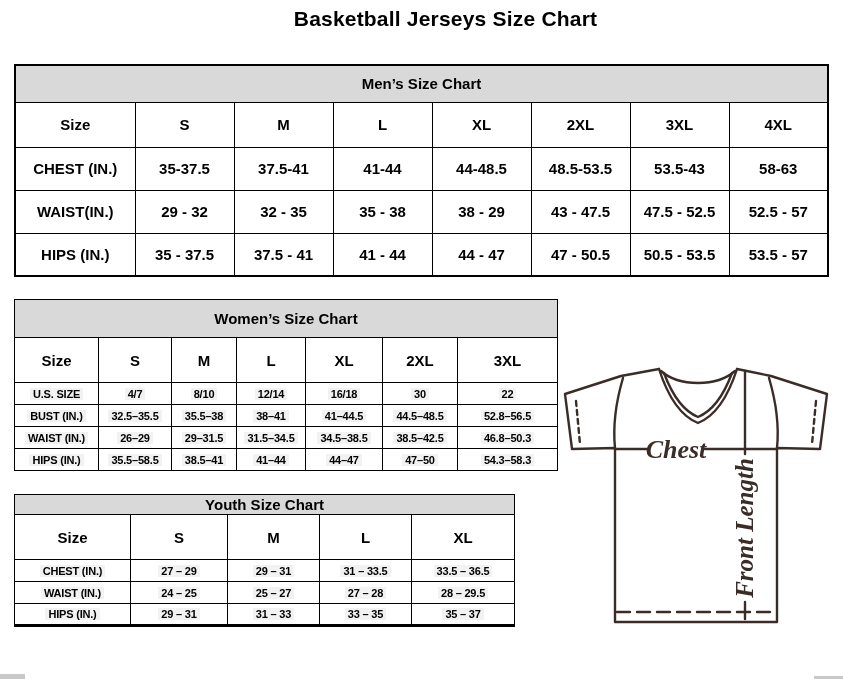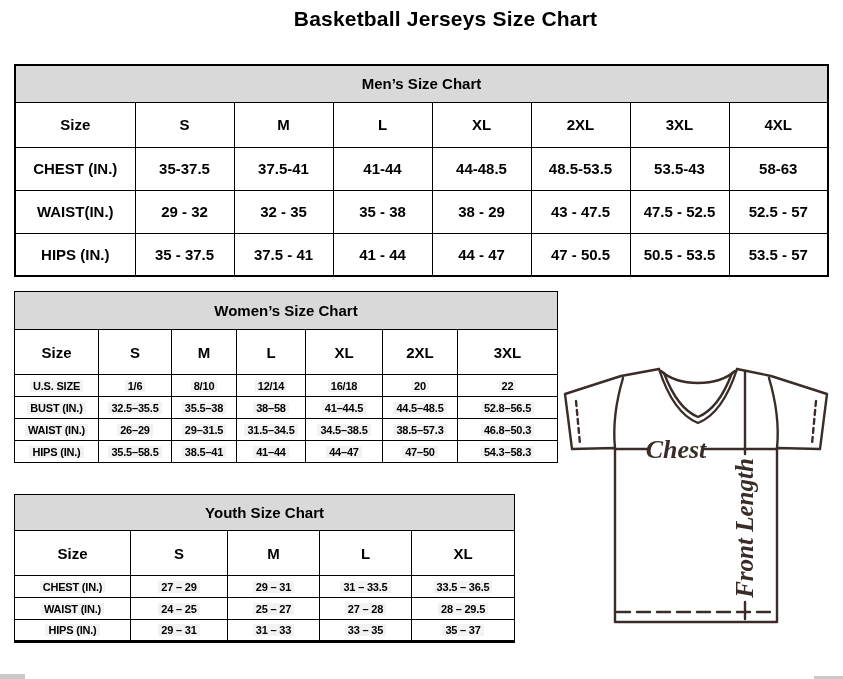--- a/index.html
+++ b/index.html
@@ -23,26 +23,26 @@
   }
   td.band {
     background:#d9d9d9; font-size:15px; border:2px solid #000;
   }
 
   table.mens { left:14px; top:64px; width:815px; border:2px solid #000; font-size:15px; }
   .mens .band-row  { height:37px; }
   .mens .size-row  { height:45px; }
   .mens .data-row  { height:43px; }
 
-  table.womens { left:14px; top:291px; width:543px; border:1.5px solid #000; }
+  table.womens { left:14px; top:299px; width:543px; border:1.5px solid #000; }
   .womens .band-row { height:38px; }
   .womens .size-row { height:45px; font-size:15px; }
 
   table.youth { left:14px; top:494px; width:500px; border:1.5px solid #000; border-bottom:3px solid #000; }
-  .youth .band-row { height:36px; }
+  .youth .band-row { height:20px; }
   .youth .size-row { height:45px; font-size:15px; }
 
   table.small .data-row { height:22px; font-size:11px; letter-spacing:-0.2px; }
   table.small .data-row .cellv { background:#f2f2f2; padding:0 3px; }
 
   .diagram { position:absolute; left:555px; top:360px; width:288px; height:319px; }
   .diagram svg { display:block; }
   .diagram text {
     font-family:"Liberation Serif", serif;
     font-style:italic; font-weight:bold;
@@ -133,43 +133,43 @@
         <td>Size</td>
         <td>S</td>
         <td>M</td>
         <td>L</td>
         <td>XL</td>
         <td>2XL</td>
         <td>3XL</td>
       </tr>
       <tr class="data-row">
         <td class="row-label"><span class="cellv">U.S. SIZE</span></td>
-        <td><span class="cellv">1/6</span></td>
+        <td><span class="cellv">4/7</span></td>
         <td><span class="cellv">8/10</span></td>
         <td><span class="cellv">12/14</span></td>
         <td><span class="cellv">16/18</span></td>
-        <td><span class="cellv">20</span></td>
+        <td><span class="cellv">30</span></td>
         <td><span class="cellv">22</span></td>
       </tr>
       <tr class="data-row">
         <td class="row-label"><span class="cellv">BUST (IN.)</span></td>
         <td><span class="cellv">32.5–35.5</span></td>
         <td><span class="cellv">35.5–38</span></td>
-        <td><span class="cellv">38–58</span></td>
+        <td><span class="cellv">38–41</span></td>
         <td><span class="cellv">41–44.5</span></td>
         <td><span class="cellv">44.5–48.5</span></td>
         <td><span class="cellv">52.8–56.5</span></td>
       </tr>
       <tr class="data-row">
         <td class="row-label"><span class="cellv">WAIST (IN.)</span></td>
         <td><span class="cellv">26–29</span></td>
         <td><span class="cellv">29–31.5</span></td>
         <td><span class="cellv">31.5–34.5</span></td>
         <td><span class="cellv">34.5–38.5</span></td>
-        <td><span class="cellv">38.5–57.3</span></td>
+        <td><span class="cellv">38.5–42.5</span></td>
         <td><span class="cellv">46.8–50.3</span></td>
       </tr>
       <tr class="data-row">
         <td class="row-label"><span class="cellv">HIPS (IN.)</span></td>
         <td><span class="cellv">35.5–58.5</span></td>
         <td><span class="cellv">38.5–41</span></td>
         <td><span class="cellv">41–44</span></td>
         <td><span class="cellv">44–47</span></td>
         <td><span class="cellv">47–50</span></td>
         <td><span class="cellv">54.3–58.3</span></td>

